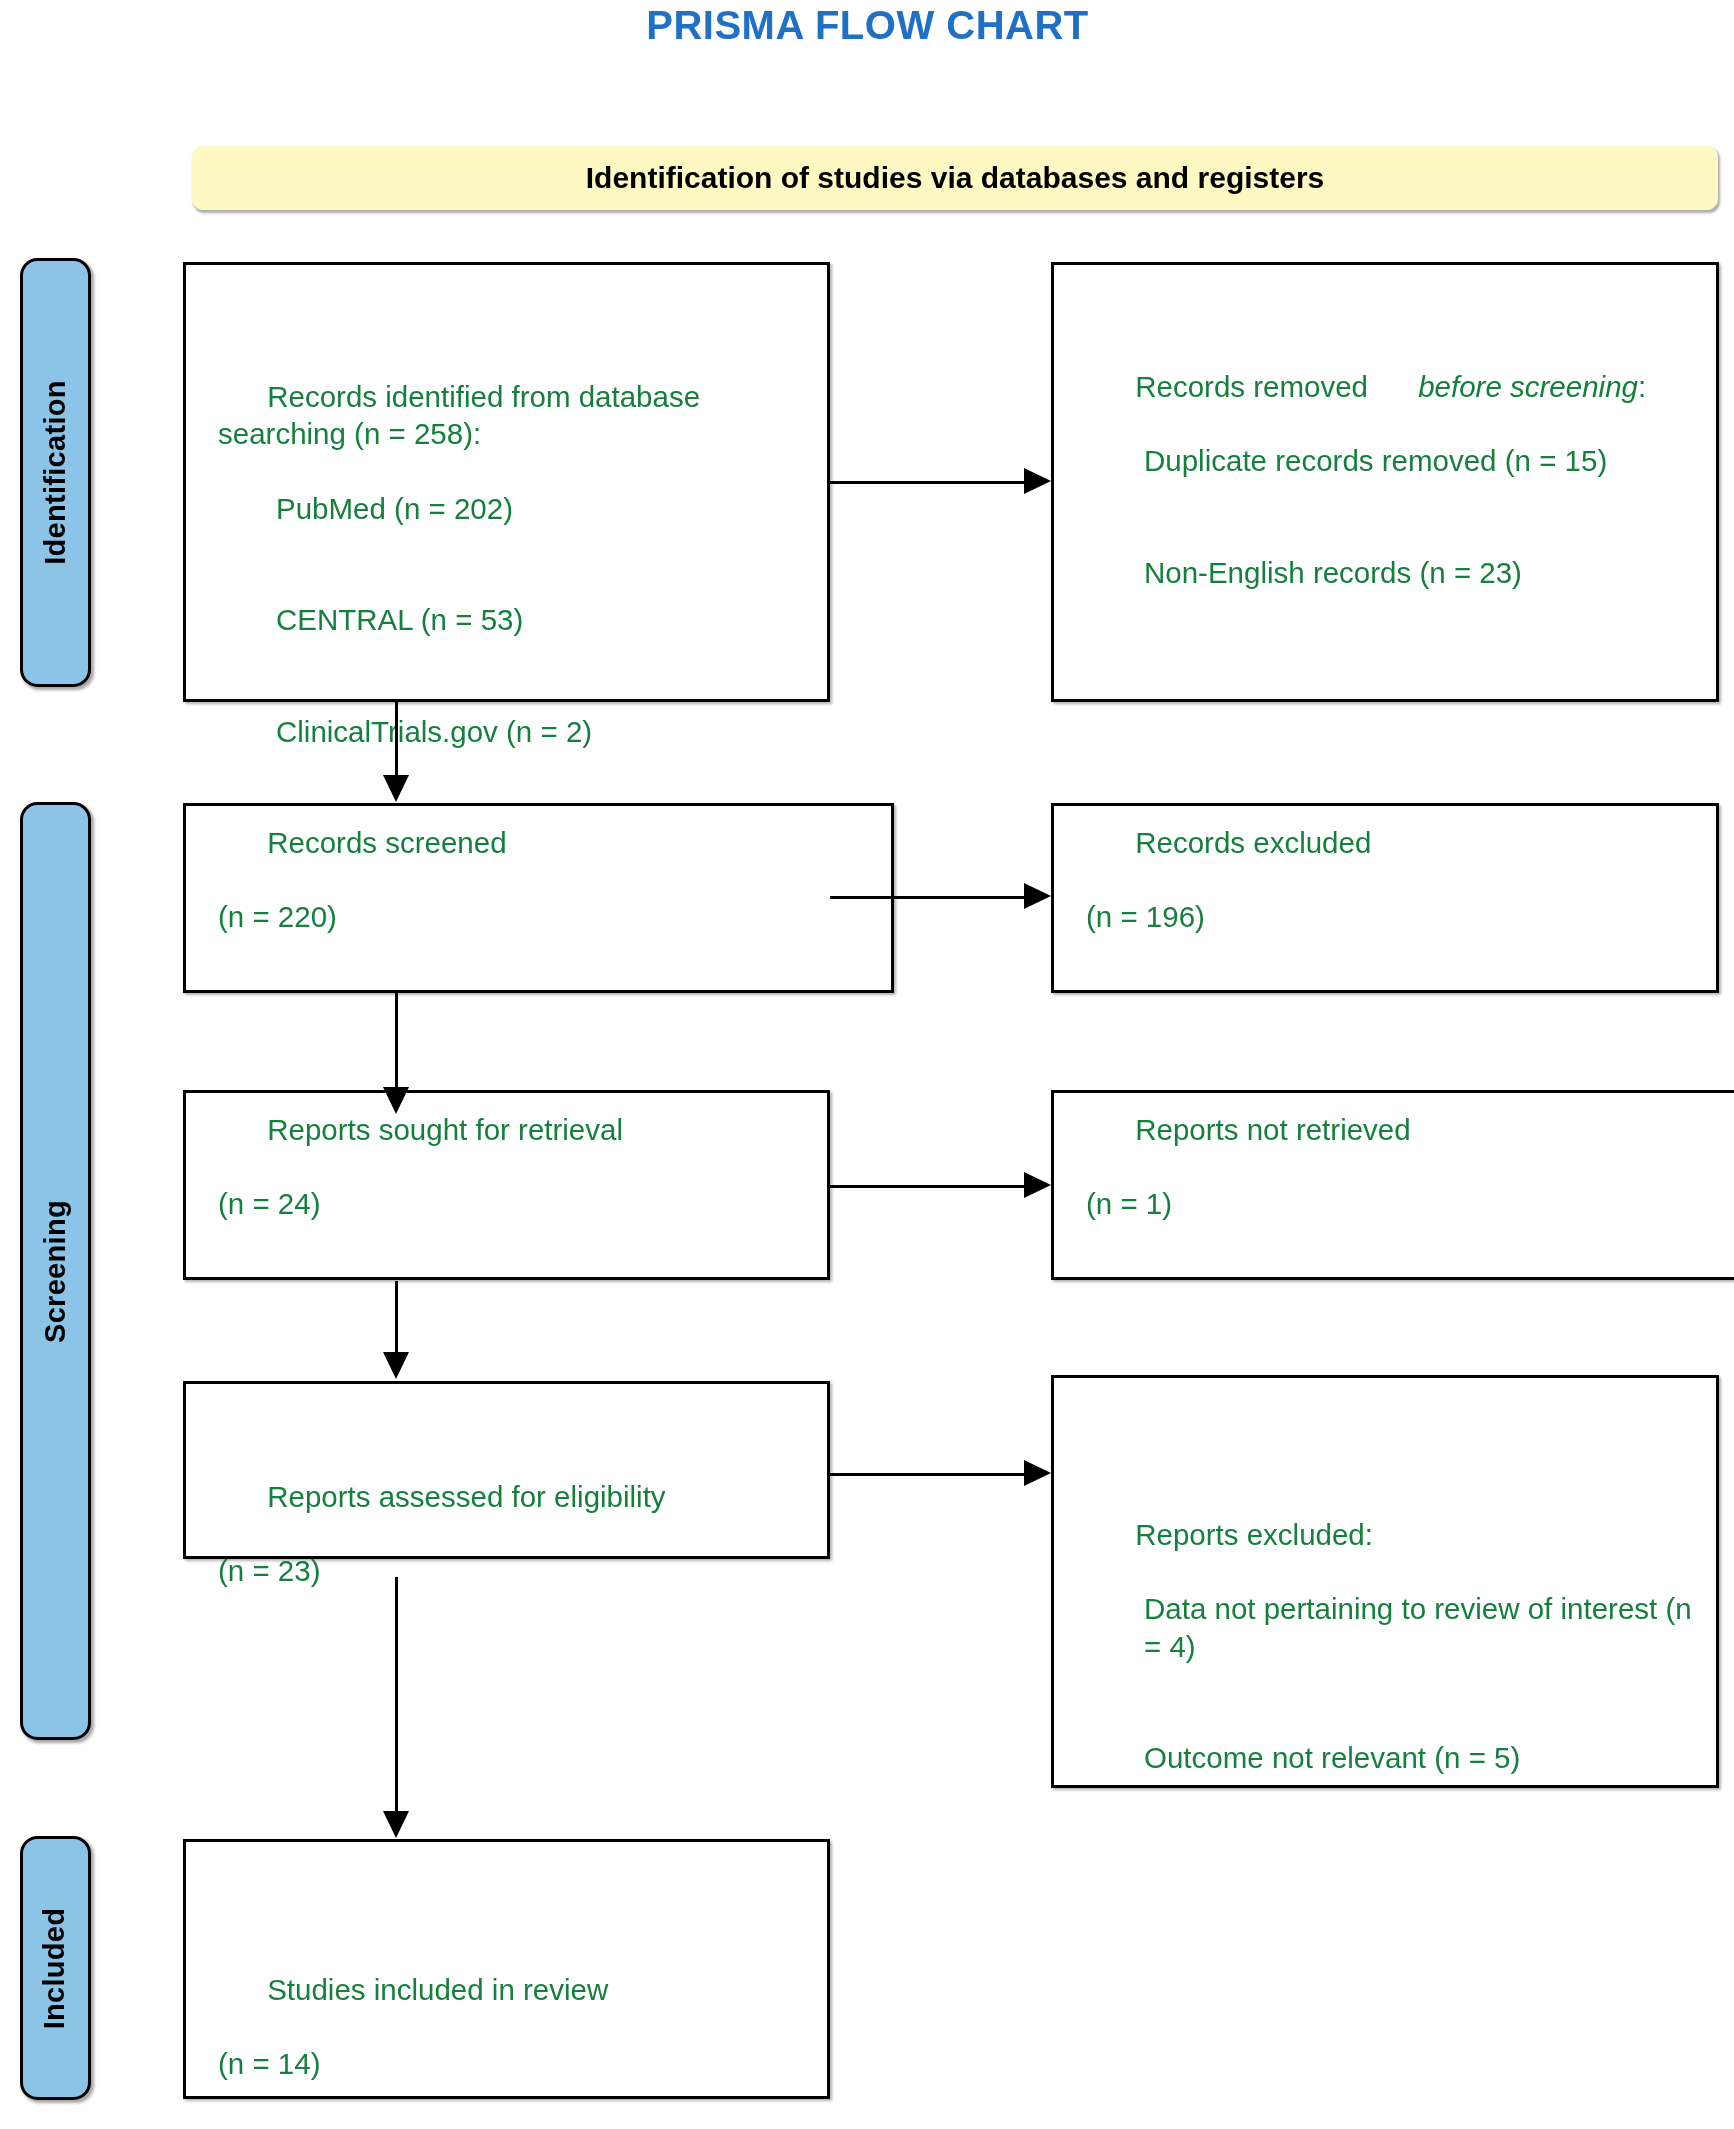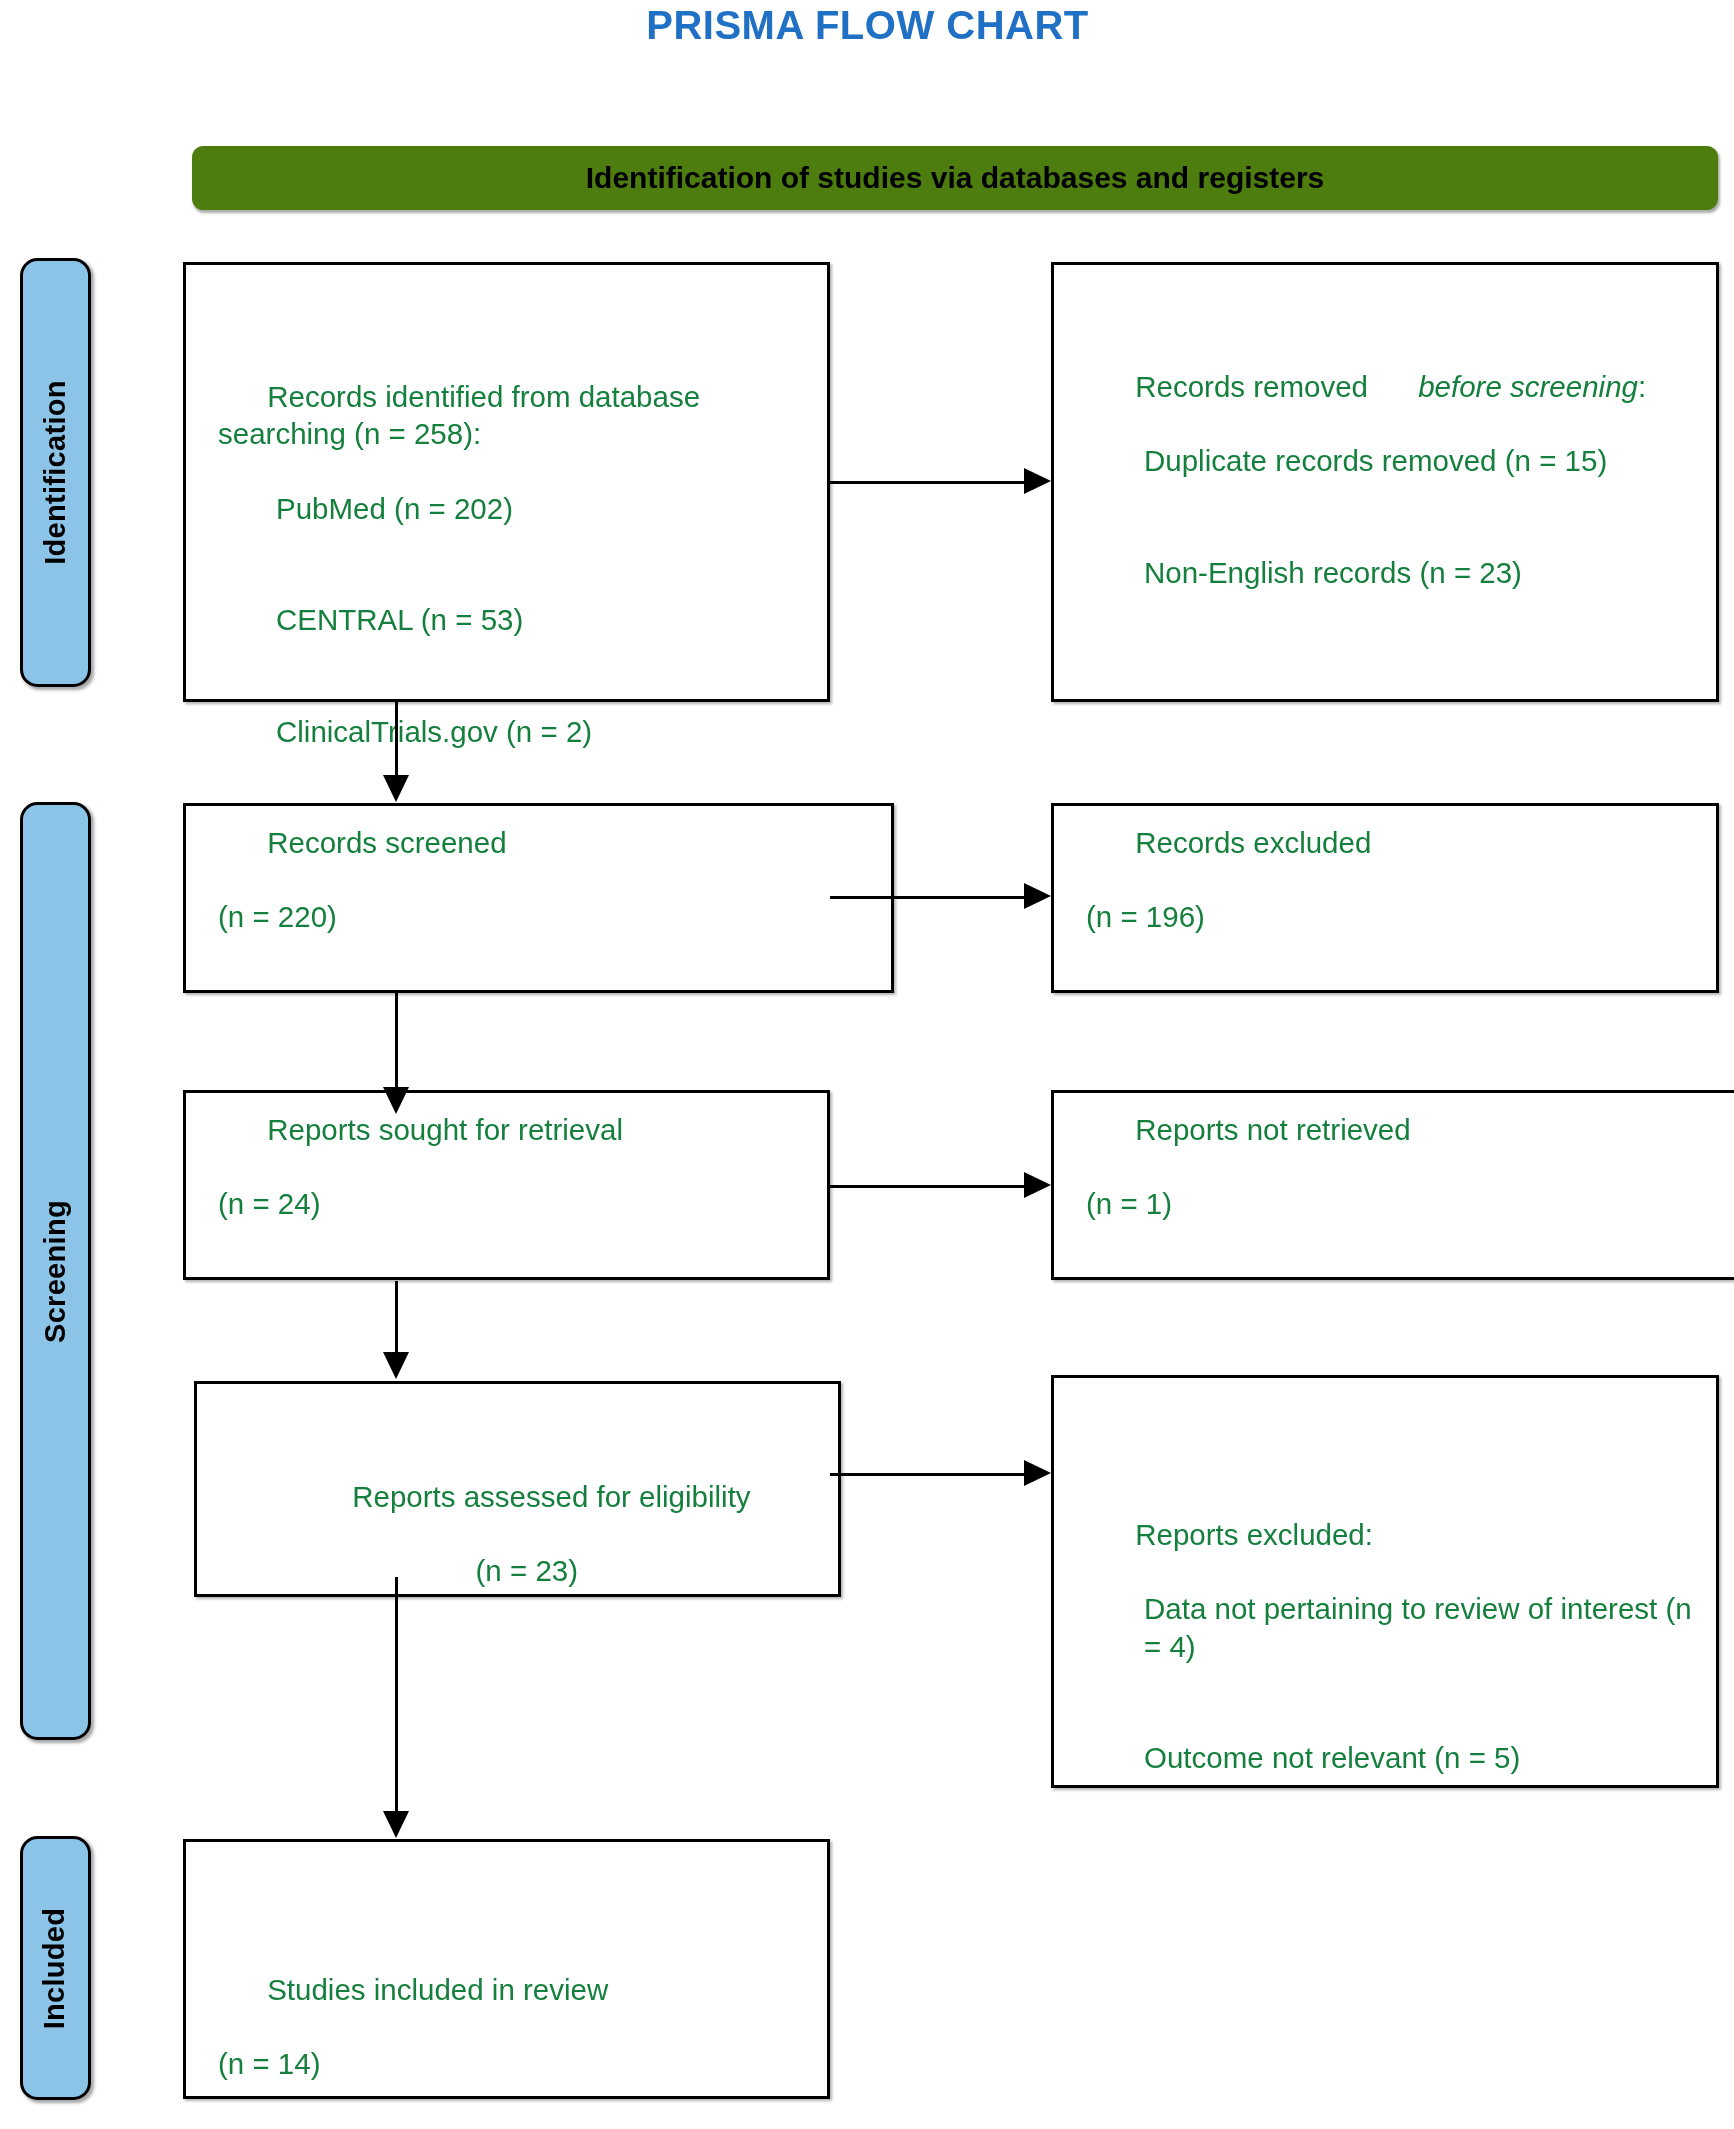--- a/index.html
+++ b/index.html
@@ -35,21 +35,21 @@
     line-height: 1.05;
   }
 
   
   .stage-banner {
     position: absolute;
     left: 192px;
     top: 146px;
     width: 1526px;
     height: 64px;
-    background: #4d7c0f;
+    background: #fef9c3;
     border-radius: 11.4px;
     box-shadow: 1.6px 2.1px 2.6px rgba(0,0,0,0.33);
     display: flex;
     align-items: center;
     justify-content: center;
     box-sizing: border-box;
   }
   .stage-banner-label {
     font-size: 30px;
     font-weight: bold;
@@ -100,21 +100,21 @@
     color: #15803d;
     white-space: pre-wrap;
   }
   .flow-box-text .indent { padding-left: 58px; display: block; }
   .flow-box-text em { font-style: italic; margin-left: 42px; }
 
   
   #box-identified  { left: 183px; top: 262px;  width: 647px; height: 440px; }
   #box-screened    { left: 183px; top: 803px; width: 711px; height: 190px; }
   #box-sought      { left: 183px; top: 1090px; width: 647px; height: 190px; }
-  #box-assessed    { left: 194px; top: 1381px; width: 647px; height: 216px; text-align: center; }
+  #box-assessed    { left: 183px; top: 1381px; width: 647px; height: 178px; }
   #box-included    { left: 183px; top: 1839px; width: 647px; height: 260px; }
 
   
   #box-removed     { left: 1051px; top: 262px;  width: 668px; height: 440px; }
   #box-excluded-1  { left: 1051px; top: 803px; width: 668px; height: 190px; }
   #box-notretrieved{ left: 1051px; top: 1090px; width: 808px; height: 190px; }
   #box-excluded-2  { left: 1051px; top: 1375px; width: 668px; height: 413px; }
 
   
   .vcenter { top: 50%; transform: translateY(-50%); }

